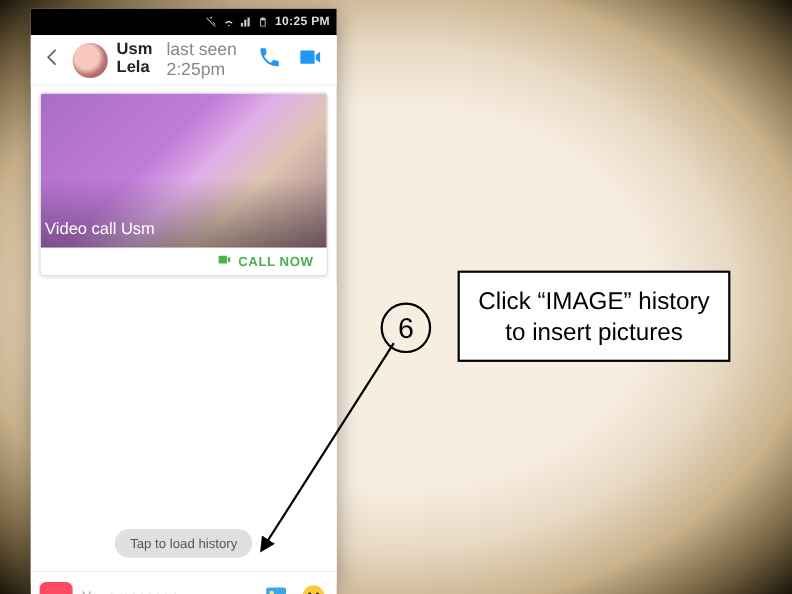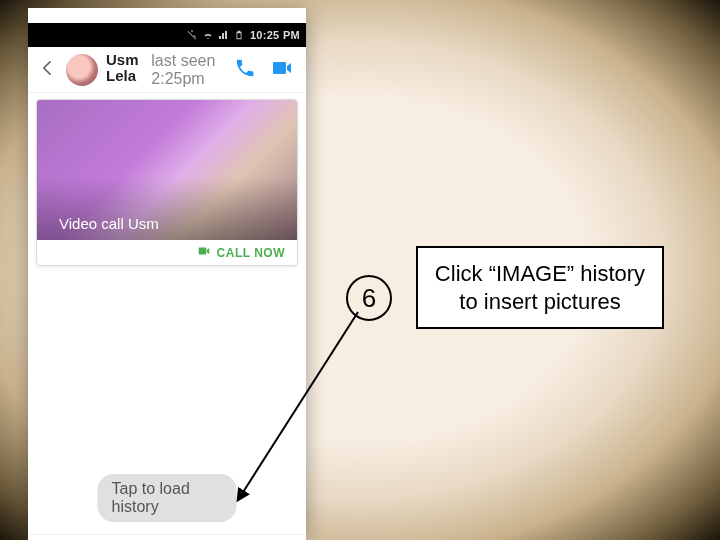--- a/index.html
+++ b/index.html
@@ -31,21 +31,20 @@
   .status-bar {
     background: #000;
     color: #ddd;
     height: 24px;
     display: flex;
     align-items: center;
     justify-content: flex-end;
     padding: 0 6px;
     font-size: 11px;
     gap: 4px;
-    margin-top: 15px;
   }
   .status-right { display: flex; align-items: center; gap: 4px; }
   .sb-icon { width: 12px; height: 12px; display: inline-block; }
   .clock { font-weight: bold; letter-spacing: .3px; }
   
   .chat-header {
     display: flex; align-items: center;
     padding: 6px 6px;
     background: #fff;
     border-bottom: 1px solid #eee;
@@ -77,21 +76,21 @@
     position: relative;
     background:
       linear-gradient(135deg, #a86ec2 0%, #c27bda 40%, #e1b0e8 55%, #dfc4b2 70%, #9c7a85 100%);
   }
   .card-photo::after {
     content: "";
     position: absolute; inset: 0;
     background: linear-gradient(to bottom, rgba(0,0,0,0) 55%, rgba(0,0,0,.35) 100%);
   }
   .card-caption {
-    position: absolute; left: 22px; bottom: 8px;
+    position: absolute; left: 4px; bottom: 8px;
     color: #fff; font-size: 15px; font-weight: 500;
     z-index: 2;
   }
   .card-action {
     display: flex; justify-content: flex-end; align-items: center;
     padding: 4px 12px;
     font-size: 12px; font-weight: 700; color: #4caf50;
     letter-spacing: .5px;
     gap: 6px;
     background: #fff;
@@ -100,21 +99,21 @@
   .chat-body {
     position: relative;
     background: #ffffff;
     height: 262px;
   }
   .load-pill {
     position: absolute; left: 50%; transform: translateX(-50%);
     bottom: 12px;
     background: #e0e0e0; color: #555;
     border-radius: 16px; padding: 6px 14px;
-    font-size: 16px;
+    font-size: 12px;
   }
   
   .input-bar {
     height: 44px;
     display: flex; align-items: center;
     gap: 8px;
     padding: 0 8px;
     border-top: 1px solid #eee;
     background: #fff;
   }

